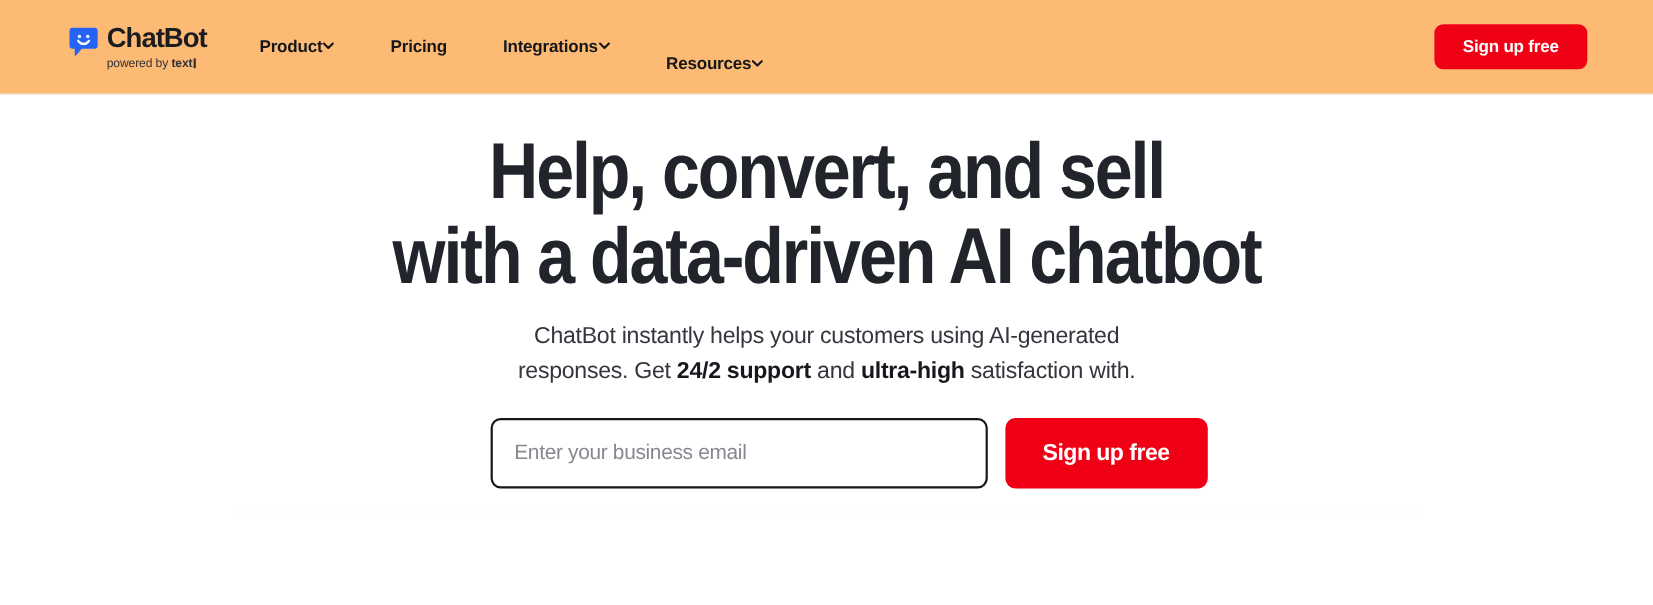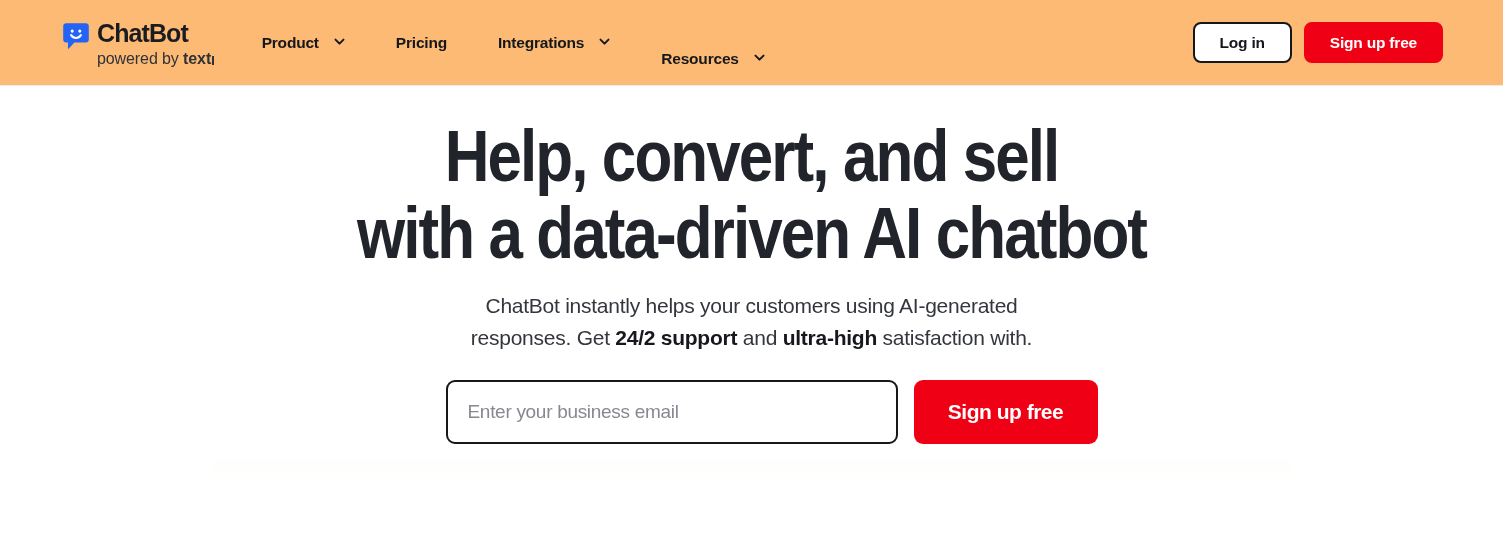--- a/index.html
+++ b/index.html
@@ -46,21 +46,21 @@
   .brand-text { display:flex; flex-direction:column; line-height:1; }
   .brand-name {
     font-size:25px;
     font-weight:bold;
     letter-spacing:-0.9px;
     color:#1a1c20;
     line-height:1;
     margin-top:2px;
   }
   .brand-tagline {
-    font-size:16px;
+    font-size:11px;
     color:#2f3237;
     margin-top:5px;
     letter-spacing:-0.1px;
     white-space:nowrap;
   }
   .brand-tagline b { font-weight:bold; }
   .brand-caret {
     display:inline-block;
     width:1.5px; height:9px;
     background:#2f3237;
@@ -71,21 +71,21 @@
   
   .main-nav {
     display:flex;
     align-items:center;
     gap:0px;
     flex:1 1 auto;
   }
   .nav-item {
     display:flex;
     align-items:center;
-    gap:15px;
+    gap:0;
     font-size:15.5px;
     font-weight:bold;
     color:#15171b;
     letter-spacing:-0.2px;
     text-decoration:none;
     cursor:pointer;
     padding:6px 0;
     margin-right:51px;
     white-space:nowrap;
   }
@@ -289,21 +289,20 @@
       <span class="chev">
         <svg width="11" height="11" viewBox="0 0 12 12">
             <path d="M1.6 3.9 6 8.3l4.4-4.4" stroke="#15171b" stroke-width="2.1" fill="none" stroke-linecap="round" stroke-linejoin="round"></path>
           </svg>
       </span>
     </a>
 
   </nav>
 
   <div class="header-actions">
-    <a class="btn btn-login" href="#">Log in</a>
     <a class="btn btn-signup-nav" href="#">Sign up free</a>
   </div>
 
 </header>
 
 <main class="hero">
 
   <h1 class="hero-title">
     <span class="line">Help, convert, and sell</span>
     <span class="line">with a data-driven AI chatbot</span>

